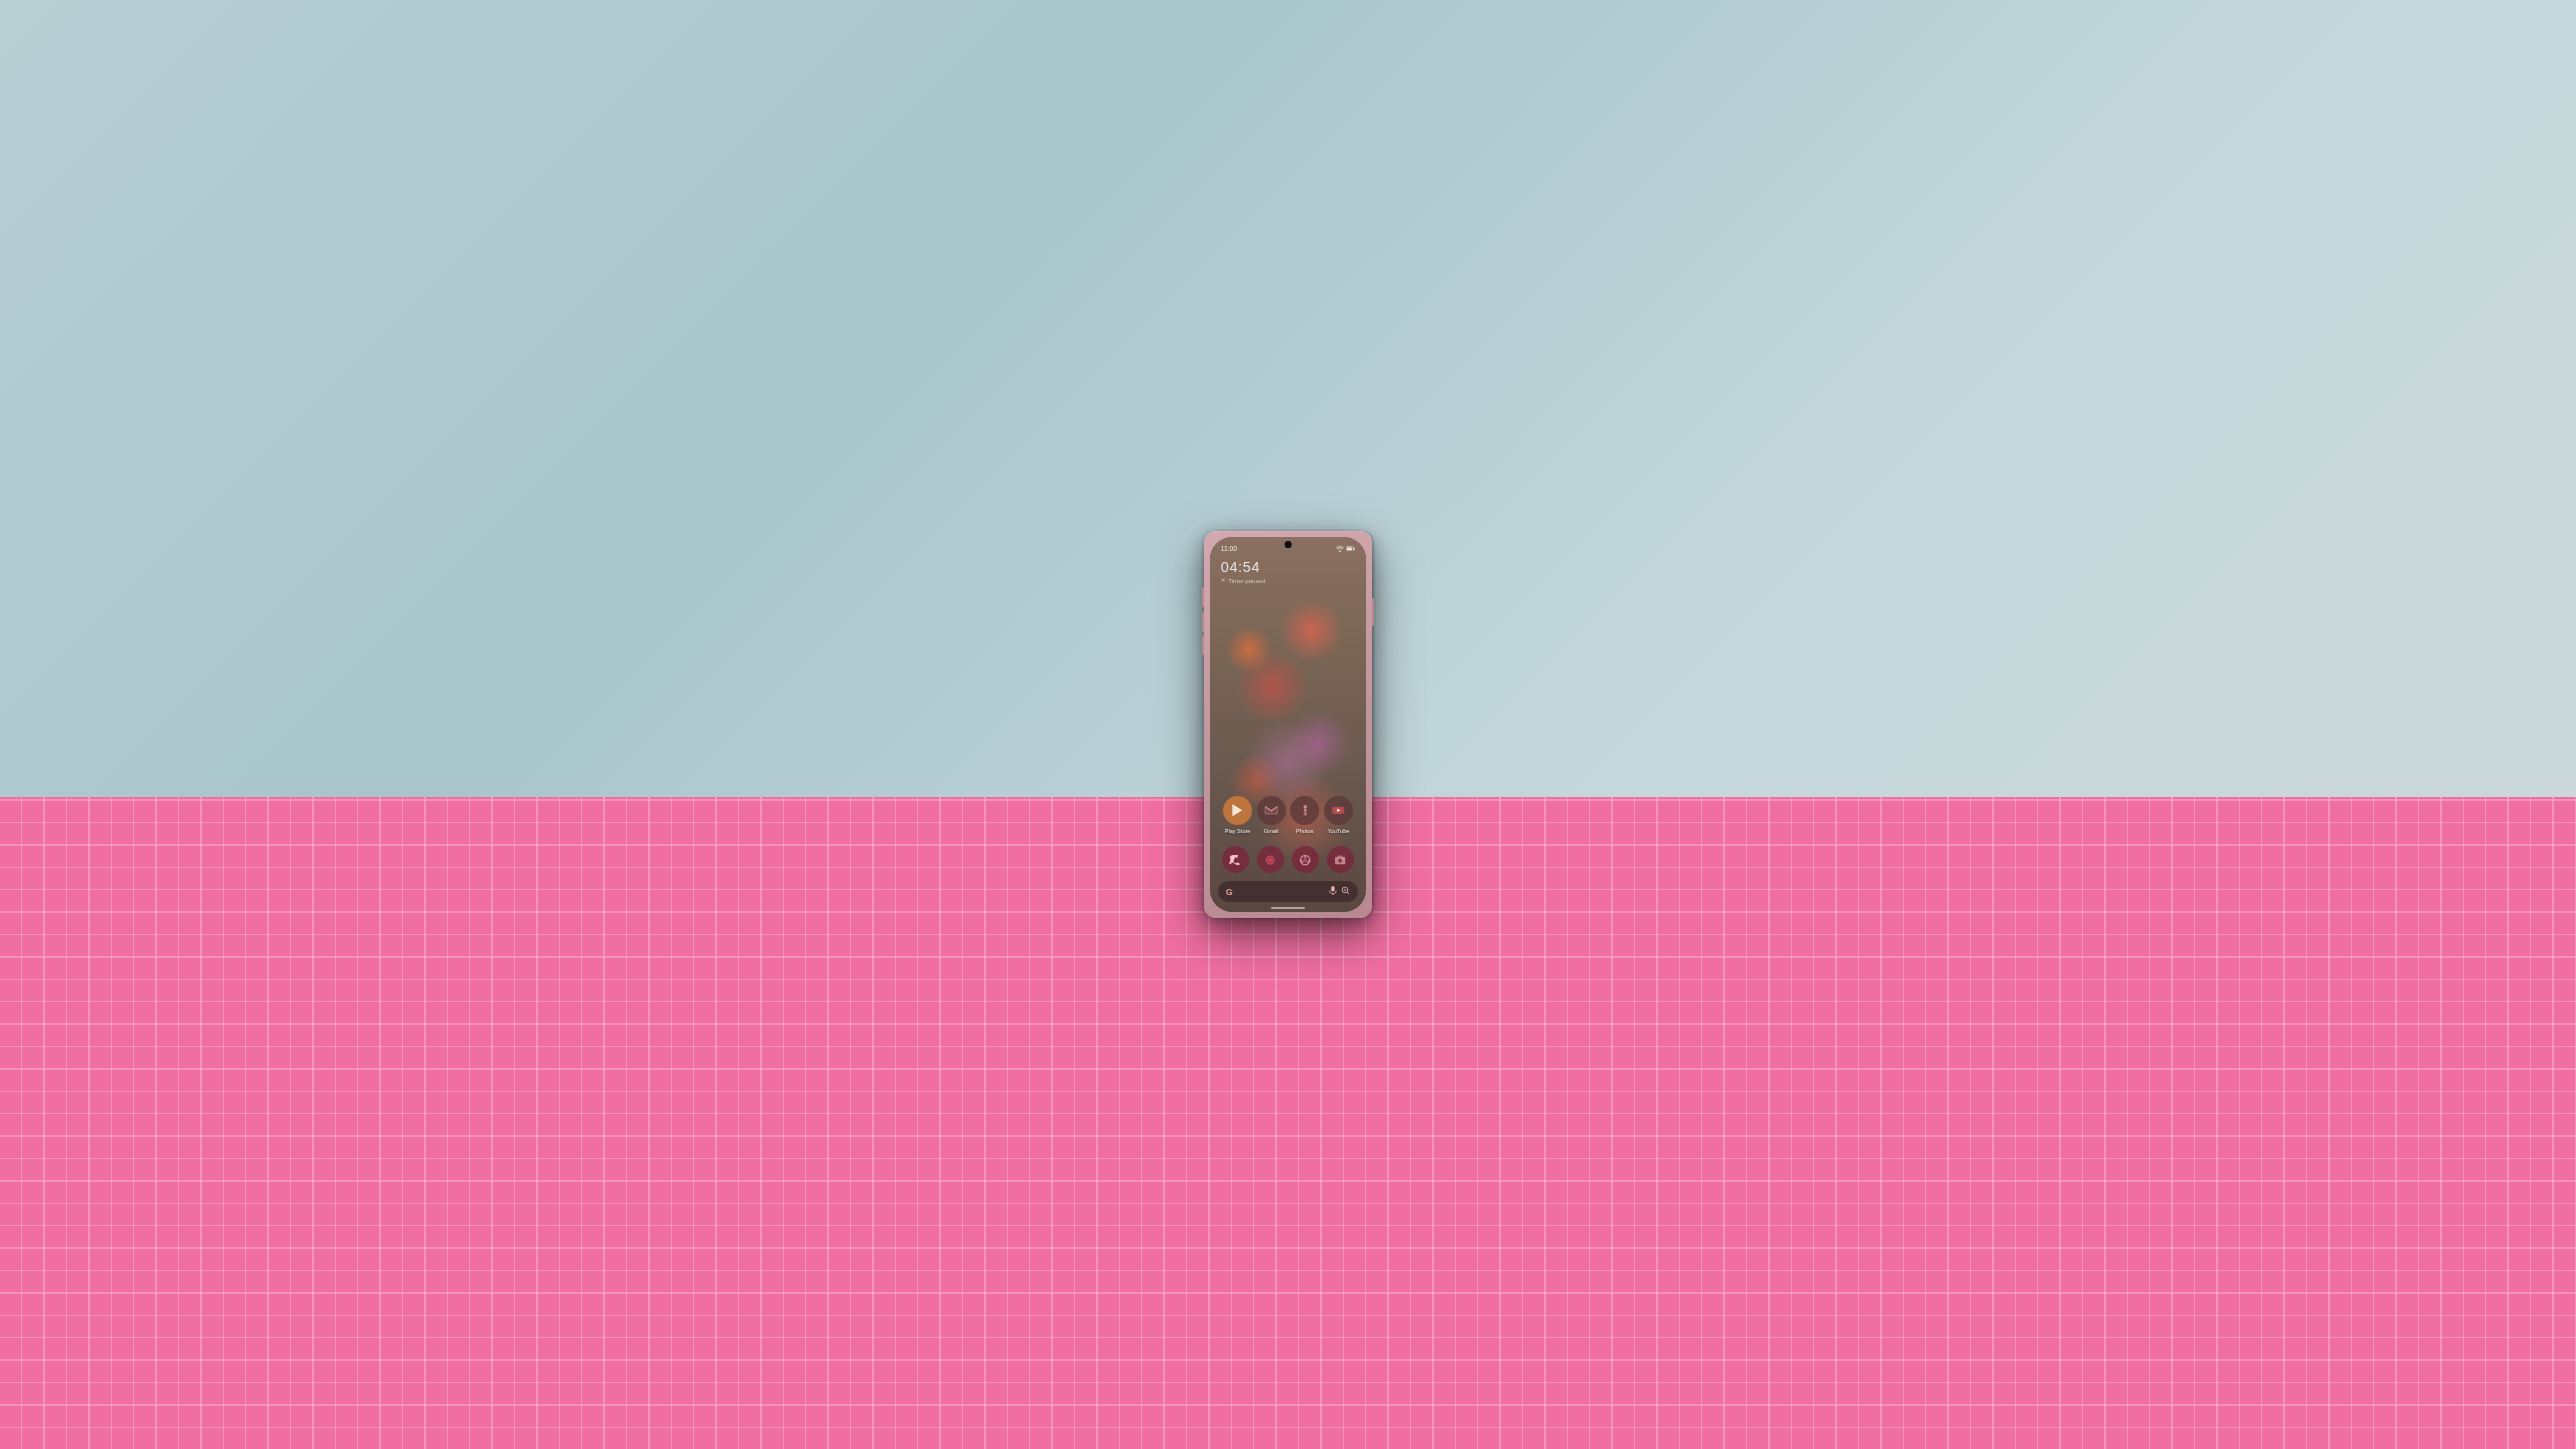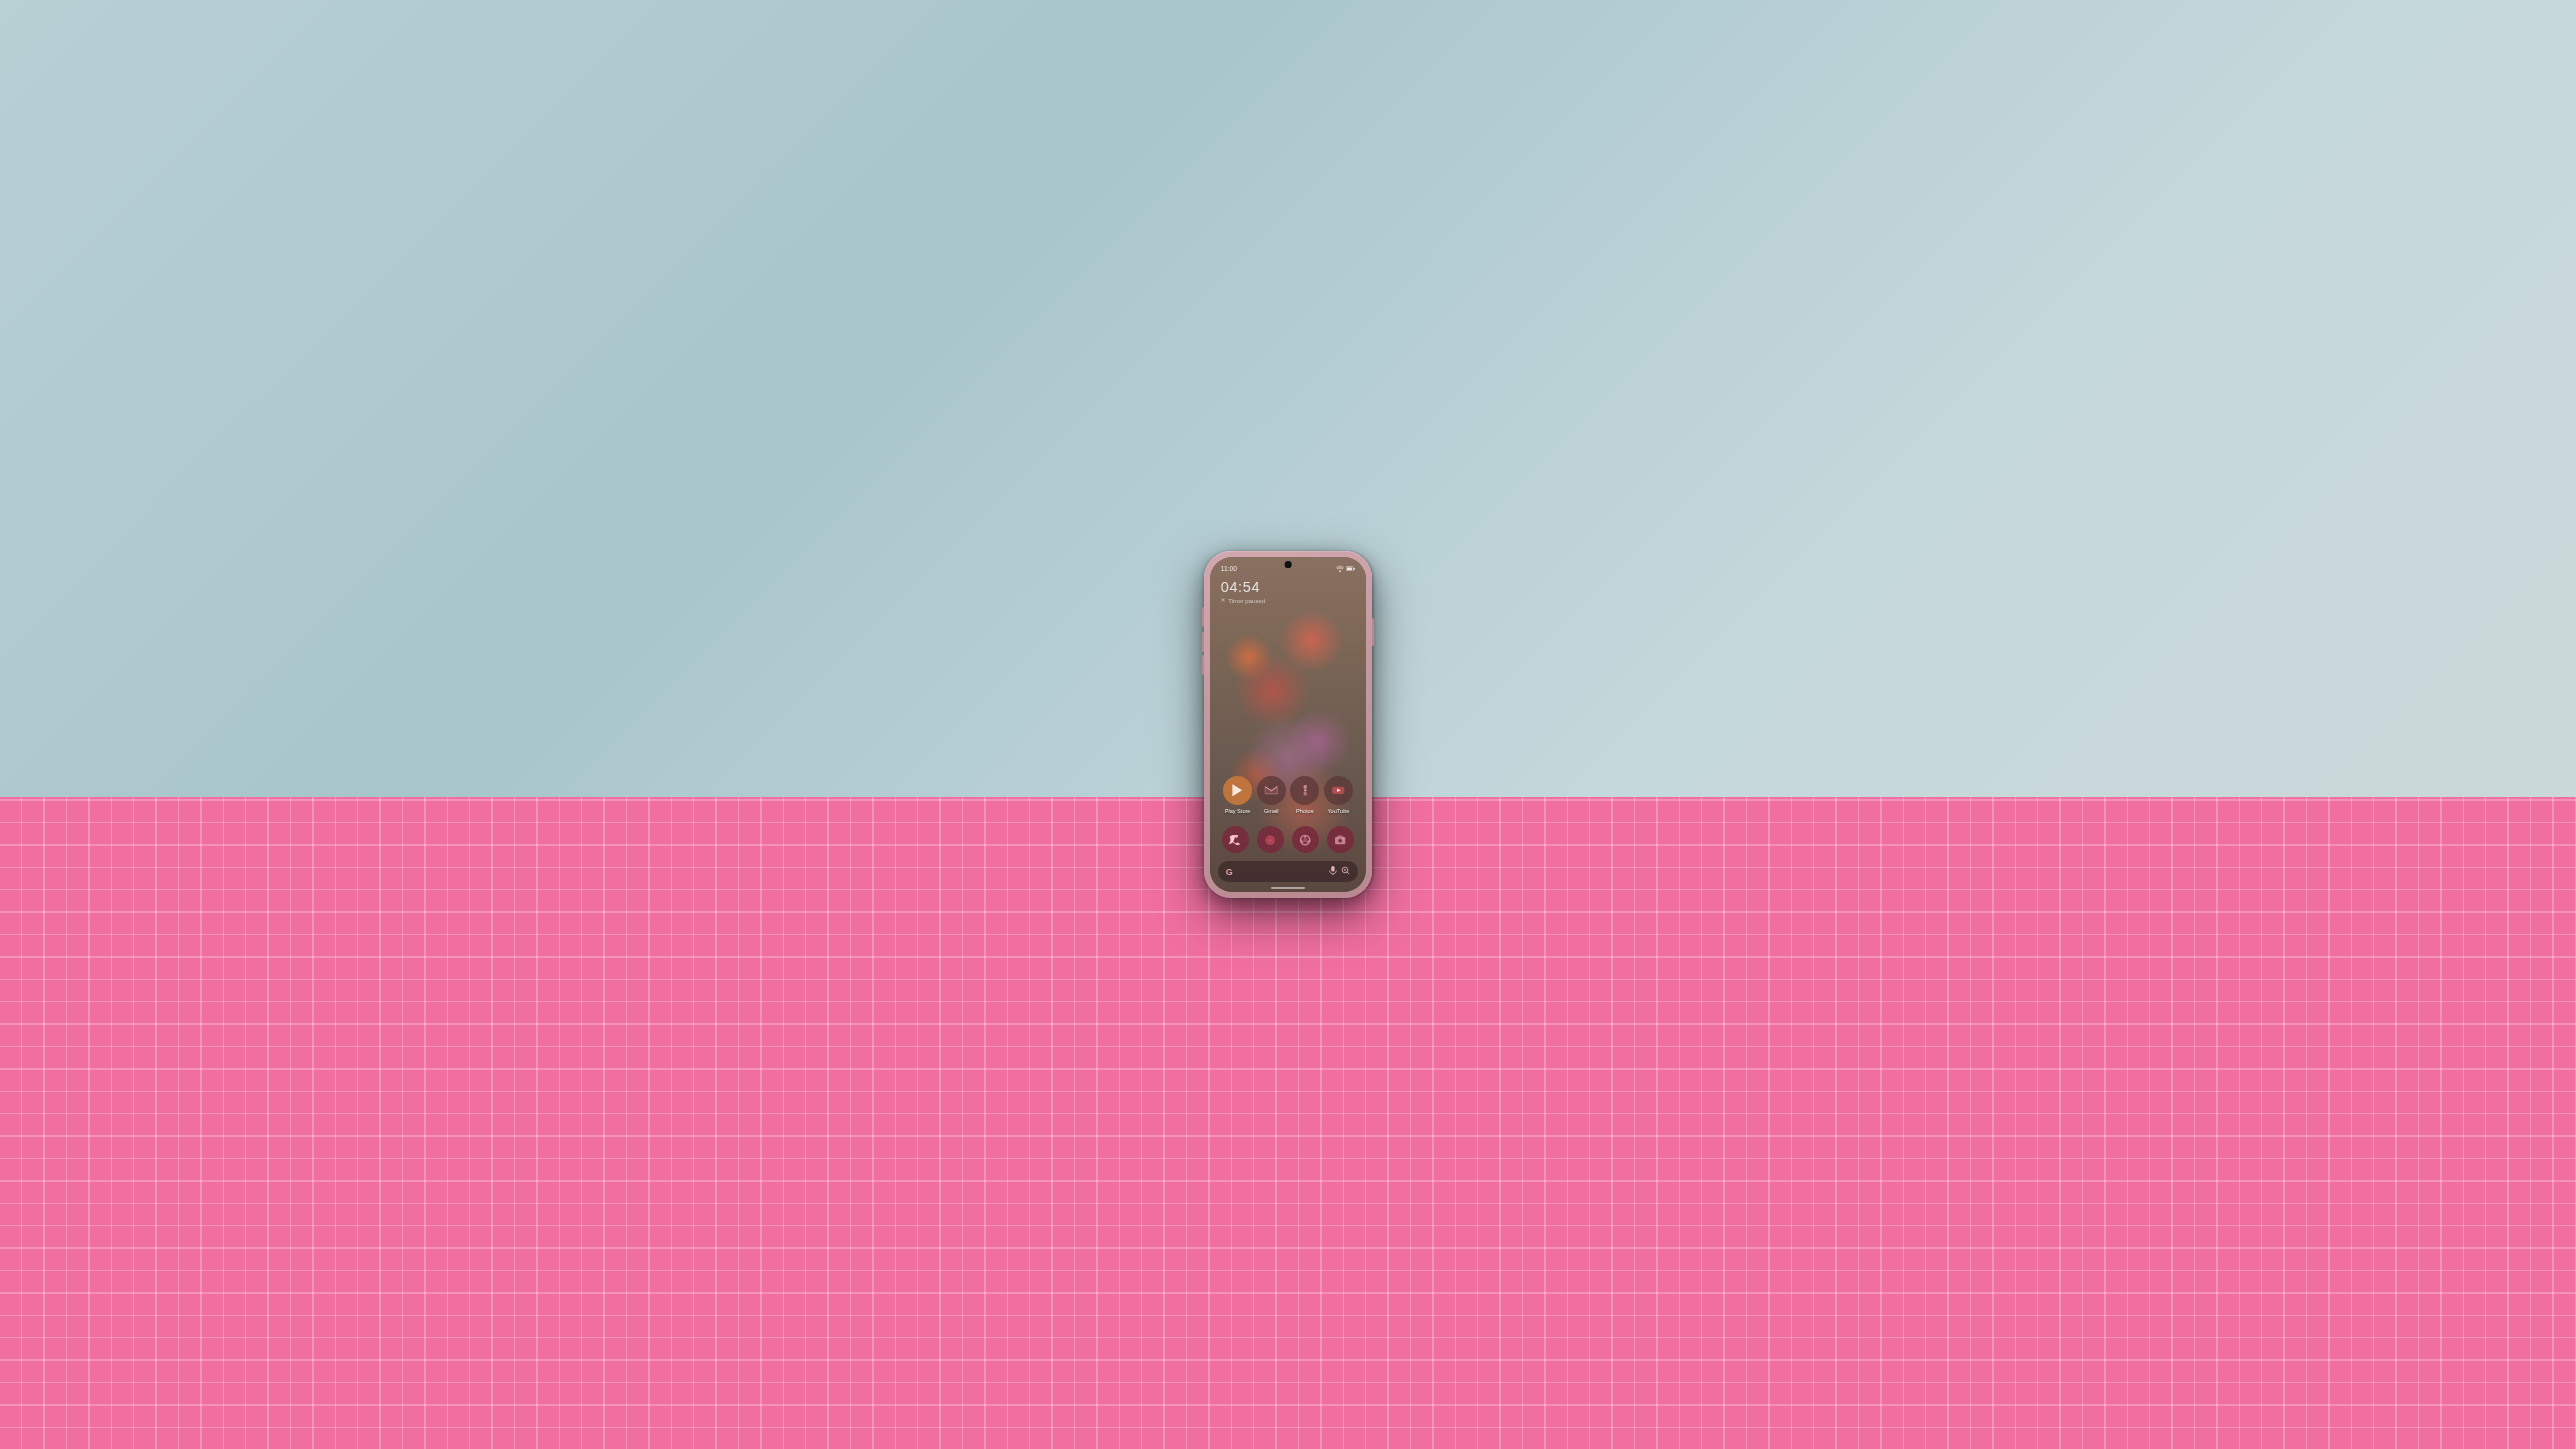--- a/index.html
+++ b/index.html
@@ -40,23 +40,23 @@
     .phone-wrapper {
       position: relative;
       z-index: 10;
       display: flex;
       align-items: center;
       justify-content: center;
     }
 
     .phone-outer {
       width: 168px;
-      height: 347px;
+      height: 387px;
       background: linear-gradient(160deg, #d4a8b0 0%, #c49aa0 40%, #b88890 100%);
-      border-radius: 27px;
+      border-radius: 12px;
       padding: 5.6px;
       box-shadow:
         0 17px 45px rgba(0,0,0,0.5),
         0 5.6px 17px rgba(0,0,0,0.3),
         inset 0 0.6px 0 rgba(255,255,255,0.3),
         1.1px 0 2.2px rgba(0,0,0,0.2),
         -1.1px 0 2.2px rgba(0,0,0,0.1);
       position: relative;
     }
 

